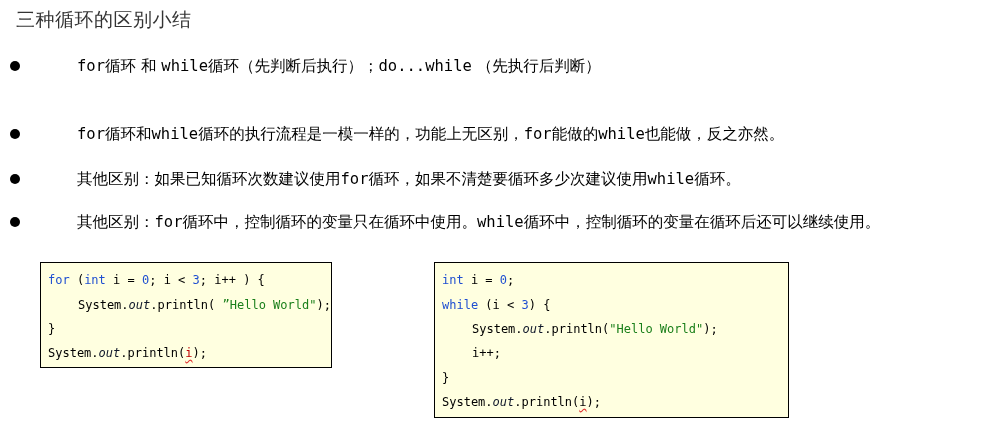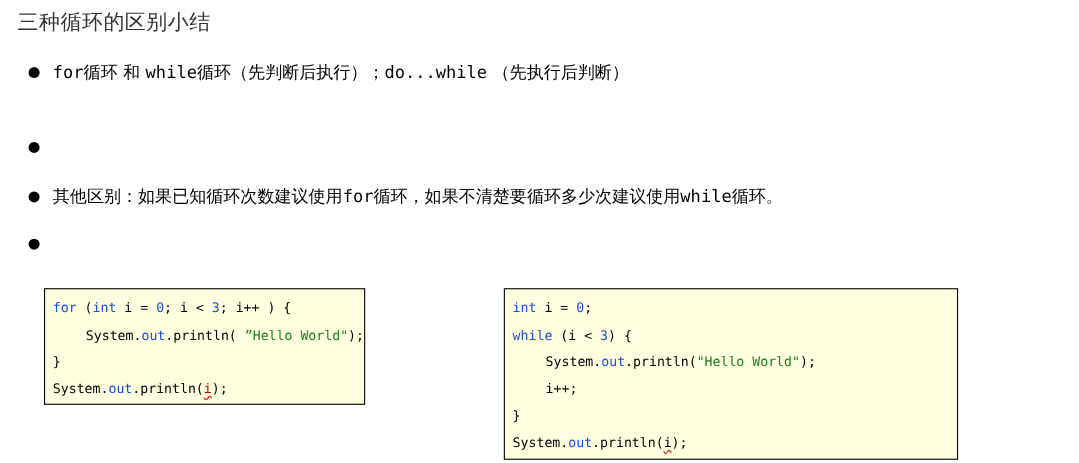--- a/index.html
+++ b/index.html
@@ -19,25 +19,26 @@
       position: absolute;
       left: 16px;
       top: 7px;
       font-size: 19px;
       font-weight: normal;
       color: #333333;
       letter-spacing: 0.5px;
     }
     .bullet-row {
       position: absolute;
-      left: 24px;
+      left: 8px;
       height: 24px;
       display: flex;
       align-items: center;
       white-space: nowrap;
+      gap: 45px;
     }
     .bullet {
       width: 10px;
       height: 10px;
       border-radius: 50%;
       background: #000;
       margin-left: 2px;
       margin-right: 12px;
       flex: none;
     }
@@ -56,64 +57,70 @@
     .code-box {
       position: absolute;
       background: #ffffe0;
       border: 1px solid #000;
       box-sizing: border-box;
       font-family: "DejaVu Sans Mono", "Liberation Mono", monospace;
       font-size: 12px;
       color: #000;
     }
     .box1 { left: 40px; top: 262px; width: 292px; height: 106px; }
-    .box2 { left: 458px; top: 262px; width: 413px; height: 156px; }
+    .box2 { left: 434px; top: 262px; width: 355px; height: 156px; }
     .code-line {
       position: absolute;
       left: 7px;
       height: 18px;
       line-height: 18px;
       white-space: pre;
     }
     .indent { padding-left: 30px; }
     .kw { color: #0033b3; color: #1f4fd1; }
     .num { color: #1f4fd1; }
     .str { color: #067d17; color: #1a7f1a; }
-    .field { color: #1d4ed8; }
+    .field { color: #0f172a; font-style: italic; }
     .err {
       color: #c00000;
       text-decoration: underline wavy #e03030;
       text-underline-offset: 2px;
     }
   </style>
 </head>
 <body>
 
 <div class="title">三种循环的区别小结</div>
 
 <div class="bullet-row row1">
   <span class="bullet"></span>
   <span class="bullet-text">
     <span class="mono">for</span><span>循环 和 </span><span class="mono">while</span><span>循环（先判断后执行）；</span><span class="mono">do...while</span><span> （先执行后判断）</span>
   </span>
 </div>
 
 <div class="bullet-row row2">
   <span class="bullet"></span>
+  <span class="bullet-text">
+    <span class="mono">for</span><span>循环和</span><span class="mono">while</span><span>循环的执行流程是一模一样的，功能上无区别，</span><span class="mono">for</span><span>能做的</span><span class="mono">while</span><span>也能做，反之亦然。</span>
+  </span>
 </div>
 
 <div class="bullet-row row3">
   <span class="bullet"></span>
   <span class="bullet-text">
     <span>其他区别：如果已知循环次数建议使用</span><span class="mono">for</span><span>循环，如果不清楚要循环多少次建议使用</span><span class="mono">while</span><span>循环。</span>
   </span>
 </div>
 
 <div class="bullet-row row4">
   <span class="bullet"></span>
+  <span class="bullet-text">
+    <span>其他区别：</span><span class="mono">for</span><span>循环中，控制循环的变量只在循环中使用。</span><span class="mono">while</span><span>循环中，控制循环的变量在循环后还可以继续使用。</span>
+  </span>
 </div>
 
 <div class="code-box box1">
   <div class="code-line" style="top:8px;"><span class="kw">for</span><span> (</span><span class="kw">int</span><span> i = </span><span class="num">0</span><span>; i &lt; </span><span class="num">3</span><span>; i++ ) {</span></div>
   <div class="code-line indent" style="top:33px;"><span>System.</span><span class="field">out</span><span>.println( </span><span class="str">”Hello World"</span><span>);</span></div>
   <div class="code-line" style="top:57px;">}</div>
   <div class="code-line" style="top:81px;"><span>System.</span><span class="field">out</span><span>.println(</span><span class="err">i</span><span>);</span></div>
 </div>
 
 <div class="code-box box2">

